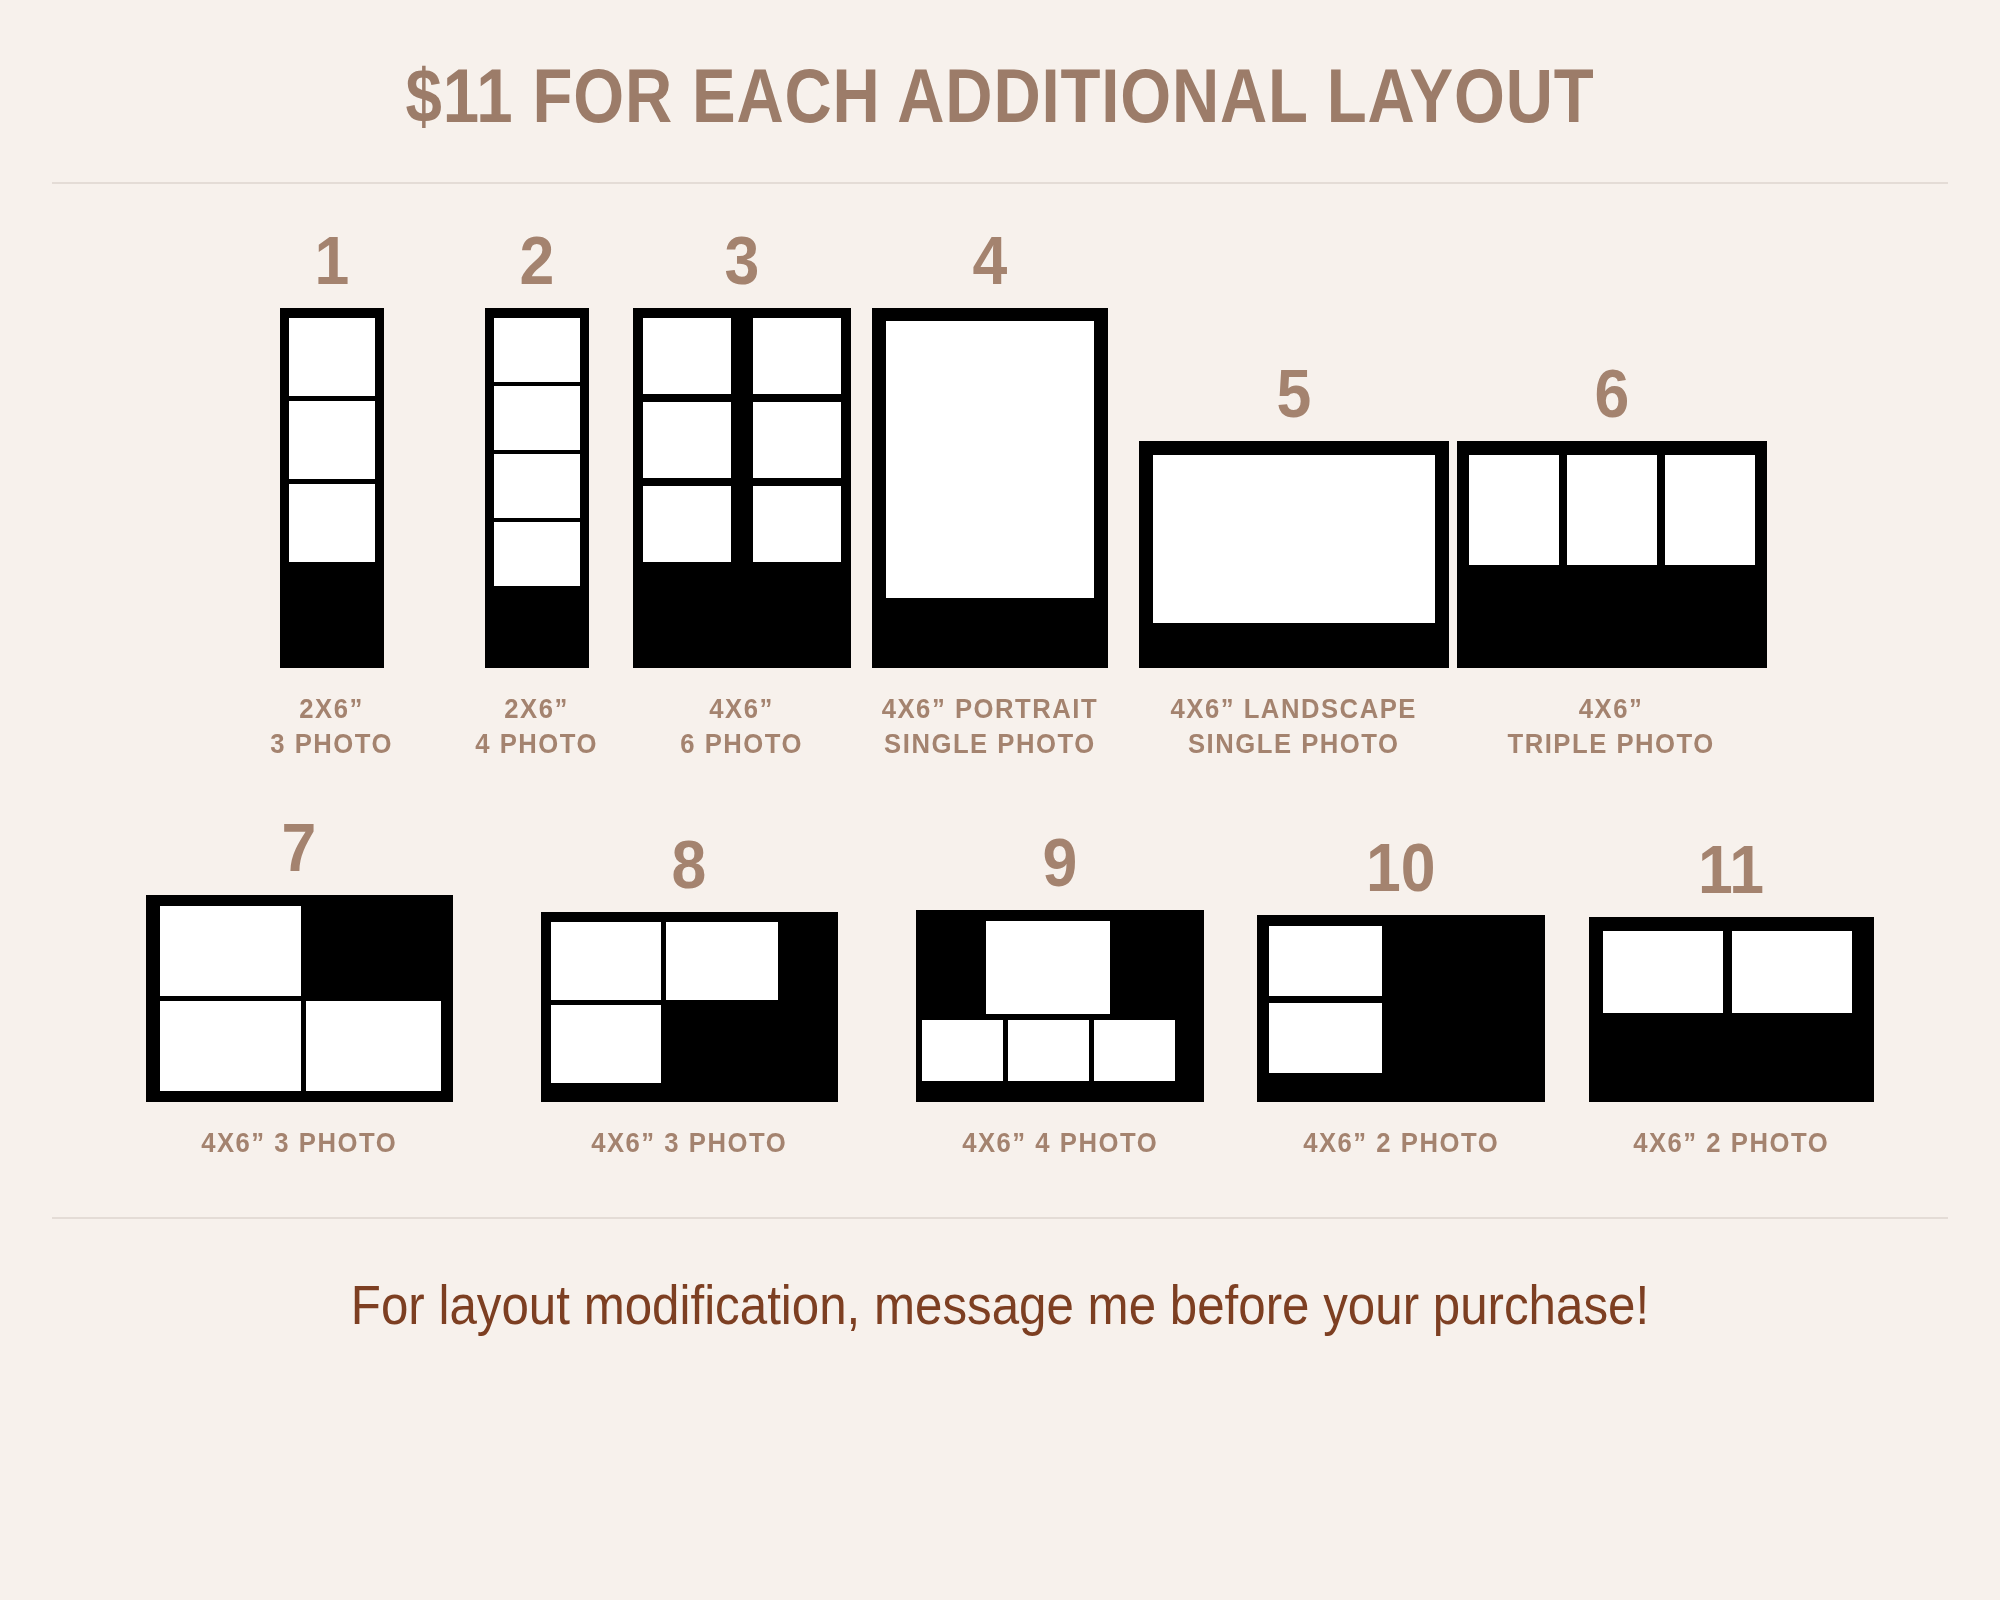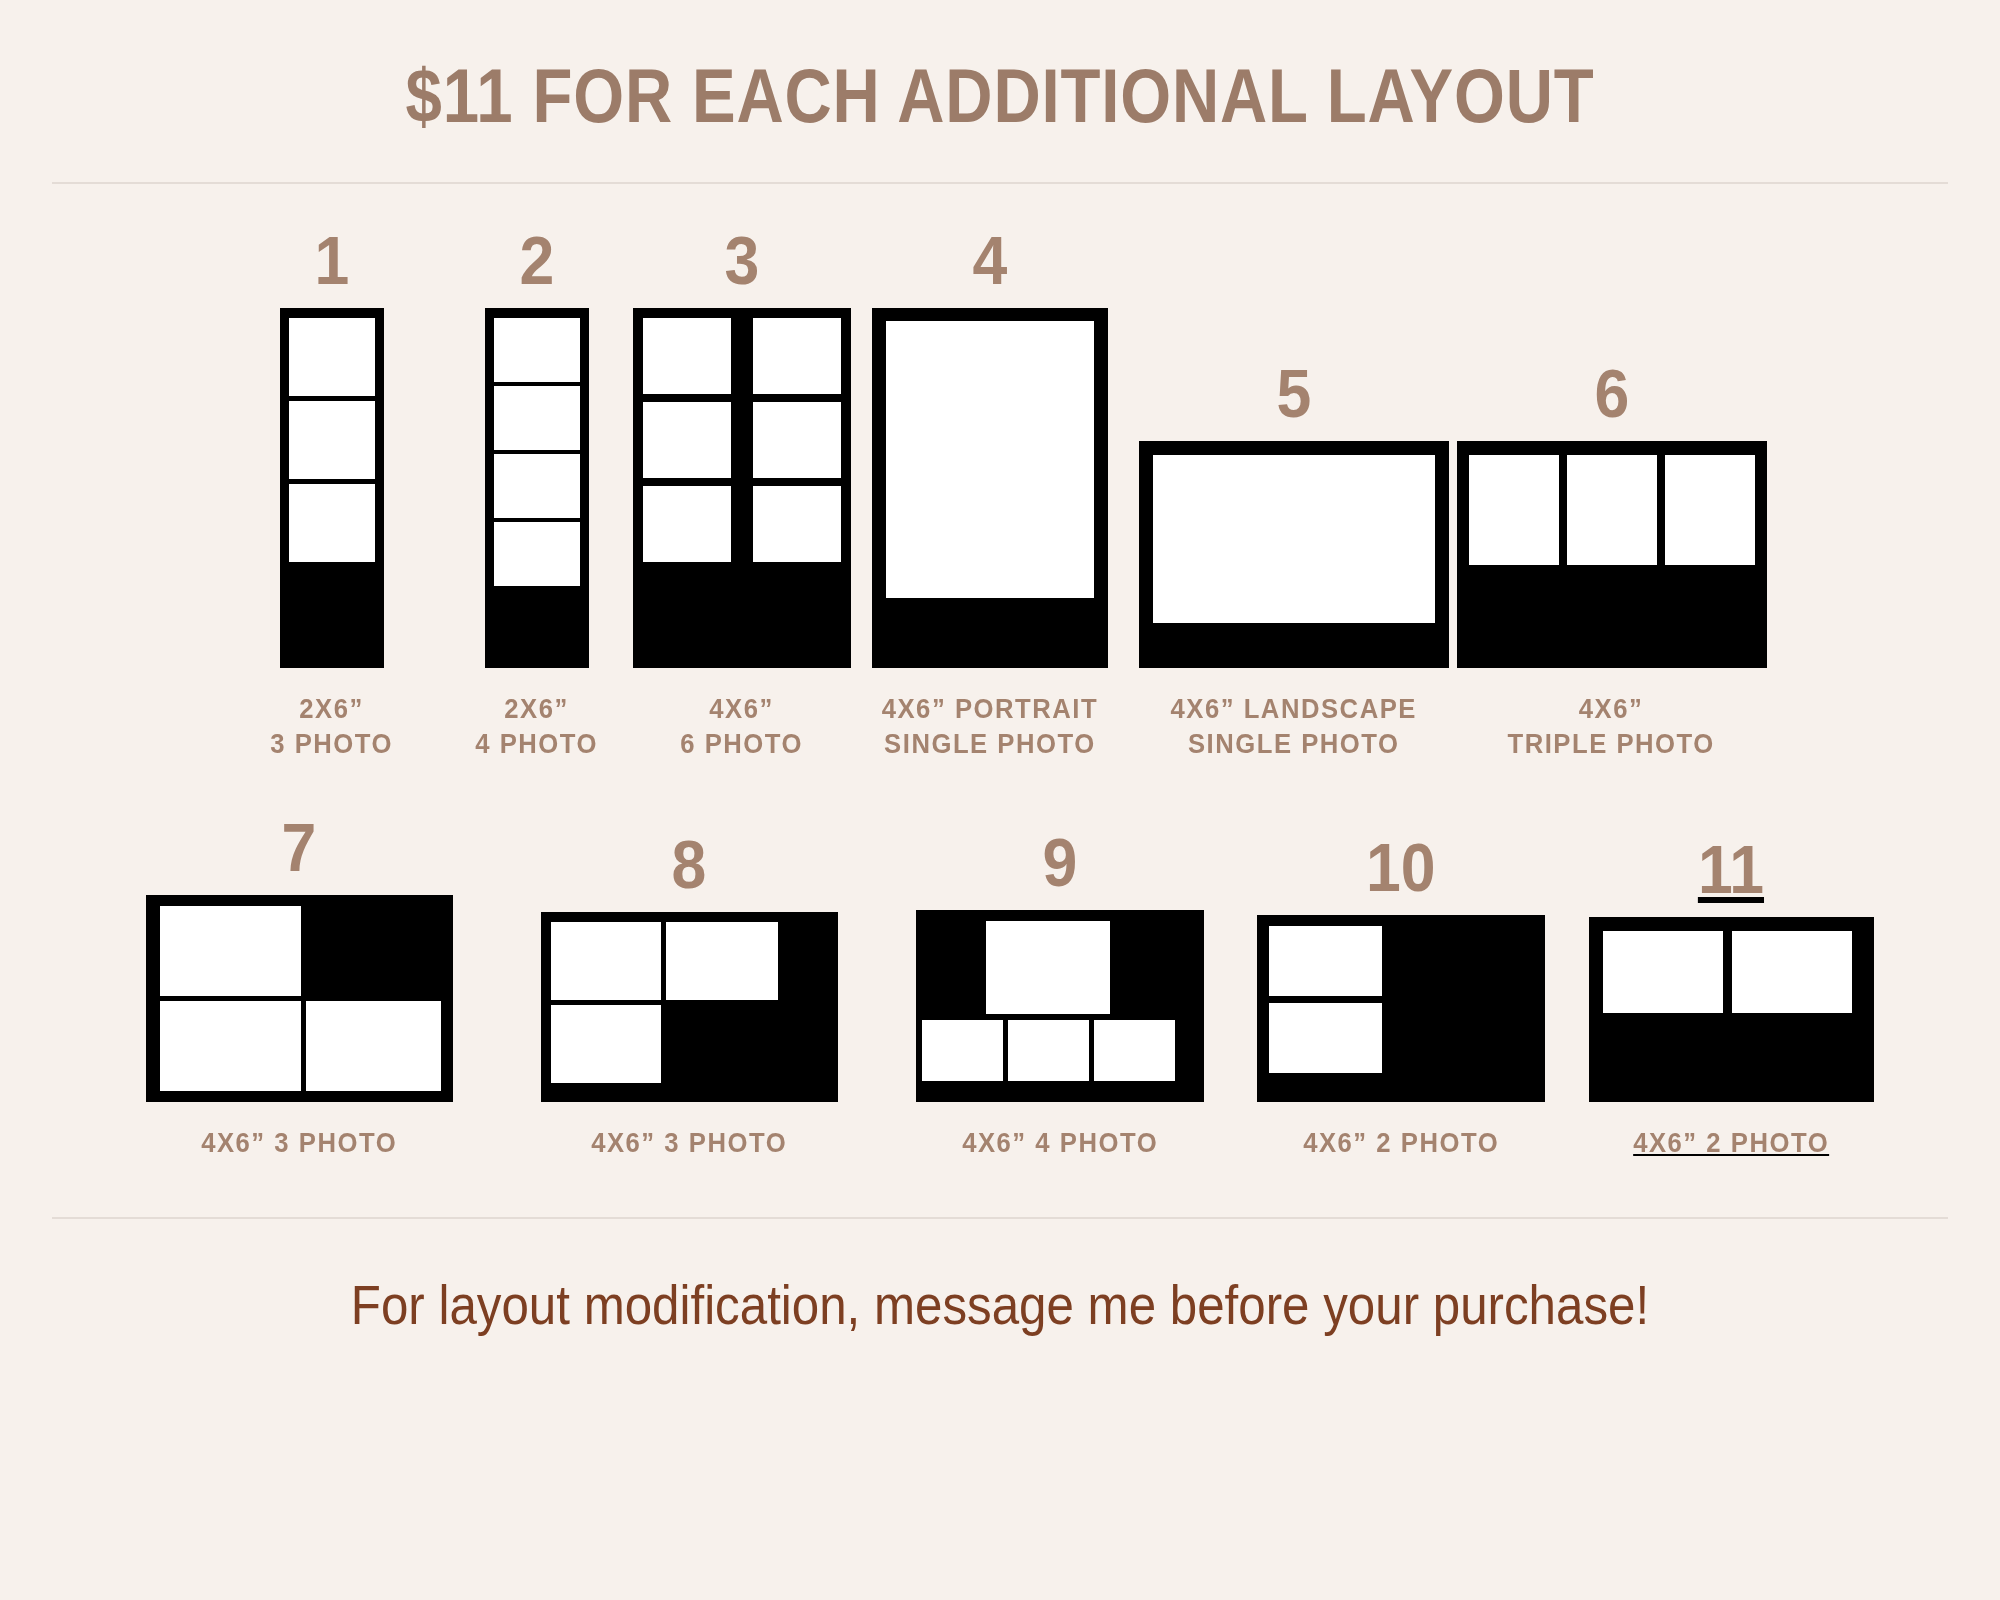--- a/index.html
+++ b/index.html
@@ -119,21 +119,21 @@
   .c2  { width: 205px; }
   .c3  { width: 205px; }
   .c4  { width: 290px; }
   .c5  { width: 318px; }
   .c6  { width: 318px; }
 
   .d1 { width: 390px; }
   .d2 { width: 390px; }
   .d3 { width: 352px; }
   .d4 { width: 330px; }
-  .d5 { width: 330px; text-decoration: underline; }
+  .d5 { width: 330px; }
 
   
   .rule-bottom {
     height: 2px;
     background: #e4dcd6;
     margin: 56px 52px 0 52px;
   }
 
   .footer-msg {
     text-align: center;

